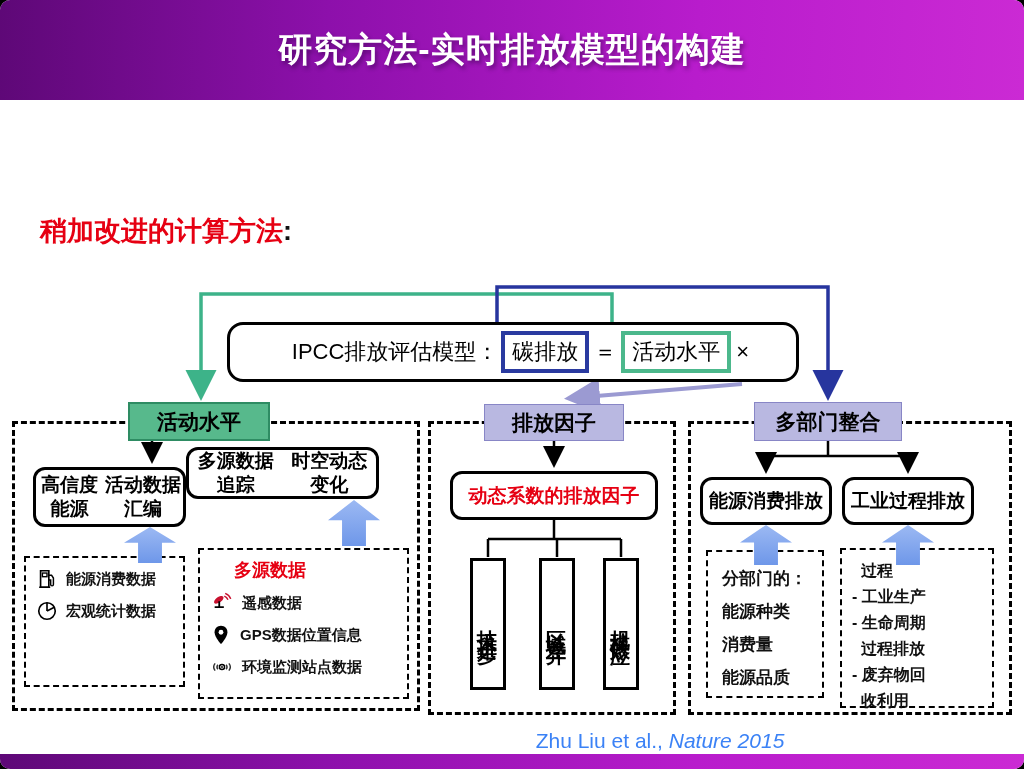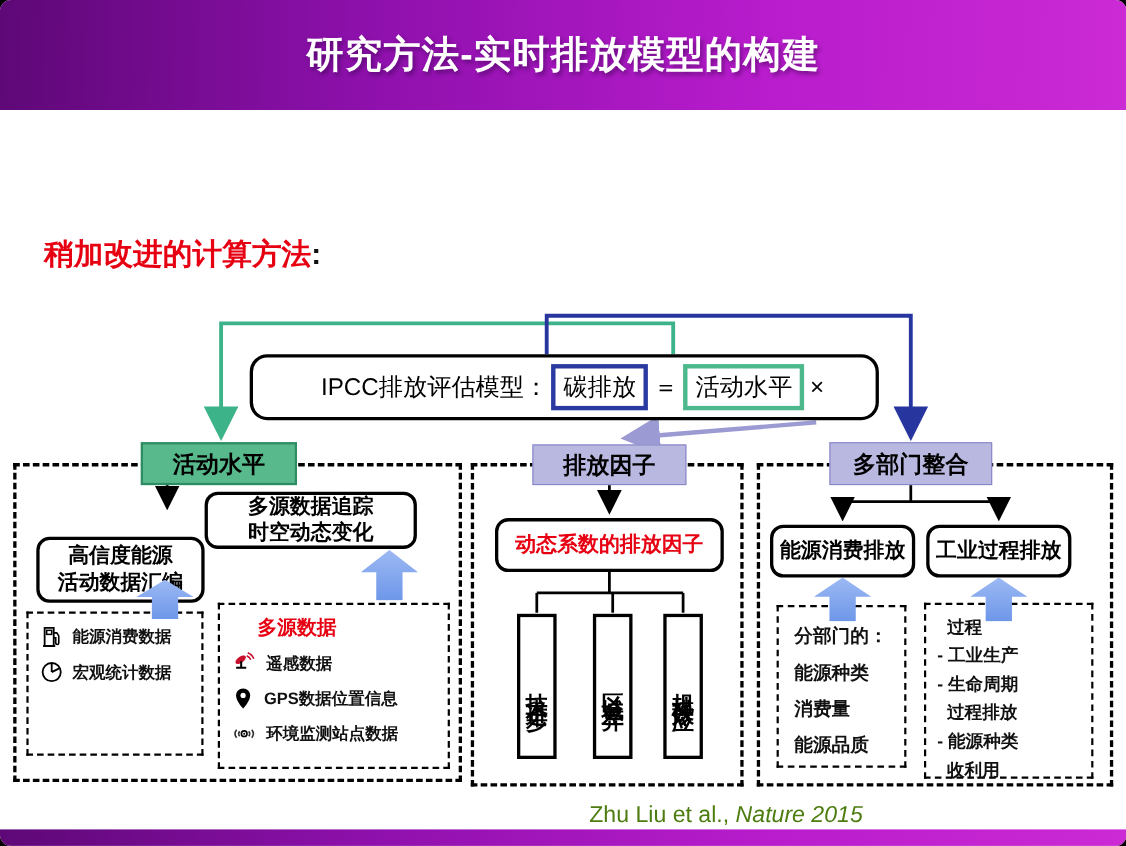--- a/index.html
+++ b/index.html
@@ -39,23 +39,23 @@
 
   .section-header { position:absolute; display:flex; align-items:center; justify-content:center;
     font-weight:bold; font-size:21px; z-index:4; color:#000; }
   .header-green { background:#57b98c; border:2px solid #2e8c63; }
   .header-lavender { background:#b9b8e1; border:1.5px solid #8886c6; }
   #hdr-activity { left:128px; top:402px; width:142px; height:39px; }
   #hdr-factor { left:484px; top:404px; width:140px; height:37px; }
   #hdr-integration { left:754px; top:402px; width:148px; height:39px; }
 
   .round-box { position:absolute; border:3px solid #000; border-radius:12px; background:#fff;
-    display:flex; flex-direction:column; align-items:center; justify-content:center;
+    display:flex; flex-direction:row; align-items:center; justify-content:center;
     font-weight:bold; color:#000; z-index:3; text-align:center; line-height:1.25; }
-  #box-compile { left:33px; top:488px; width:153px; height:60px; font-size:19px; }
+  #box-compile { left:33px; top:467px; width:153px; height:60px; font-size:19px; }
   #box-track { left:186px; top:447px; width:193px; height:52px; font-size:19px; }
   #box-dynamic { left:450px; top:471px; width:208px; height:49px; font-size:19px; color:#e60012; }
   #box-energy { left:700px; top:477px; width:132px; height:48px; font-size:19px; }
   #box-industry { left:842px; top:477px; width:132px; height:48px; font-size:19px; }
 
   .block-arrow { position:absolute; background:linear-gradient(180deg,#9cb9f3,#6e97e9);
     clip-path:polygon(50% 0%,100% 44%,73% 44%,73% 100%,27% 100%,27% 44%,0% 44%); z-index:3; }
   #arrow-trad { left:124px; top:527px; width:52px; height:36px; }
   #arrow-multi { left:328px; top:500px; width:52px; height:46px; }
   #arrow-sector { left:740px; top:525px; width:52px; height:40px; }
@@ -77,21 +77,21 @@
     align-items:center; justify-content:center; writing-mode:vertical-rl; text-orientation:upright;
     font-weight:bold; font-size:20px; letter-spacing:5px; z-index:3; color:#000; }
   #vb-0 { left:470px; top:558px; width:36px; height:132px; }
   #vb-1 { left:539px; top:558px; width:36px; height:132px; }
   #vb-2 { left:603px; top:558px; width:36px; height:132px; }
 
   .sector-line { font-size:17px; font-weight:600; line-height:33px; color:#111; }
   .process-line { font-size:16px; font-weight:600; line-height:26px; white-space:pre; color:#111; }
 
   .citation { position:absolute; left:420px; top:729px; width:480px; text-align:center;
-    font-size:21px; color:#4d7c0f; }
+    font-size:21px; color:#3b82f6; }
   .citation .src { font-style:italic; }
 
   .bottom-bar { position:absolute; left:0; bottom:0; width:100%; height:15px;
     background:linear-gradient(92deg,#5e0877 0%,#8d10ab 32%,#b81ccc 68%,#cb2ad4 100%); }
 </style>
 </head>
 <body>
 
 <div class="slide">
 
@@ -228,21 +228,21 @@
     <div class="sector-line">能源种类</div>
     <div class="sector-line">消费量</div>
     <div class="sector-line">能源品质</div>
   </div>
 
   <div class="sub-dashed" id="sub-process">
     <div class="process-line">  过程</div>
     <div class="process-line">- 工业生产</div>
     <div class="process-line">- 生命周期</div>
     <div class="process-line">  过程排放</div>
-    <div class="process-line">- 能源种类</div>
+    <div class="process-line">- 废弃物回</div>
     <div class="process-line">  收利用</div>
   </div>
 
   <div class="citation">
     <span>Zhu Liu et al., </span><span class="src">Nature 2015</span>
   </div>
 
   <div class="bottom-bar"></div>
 
 </div>

